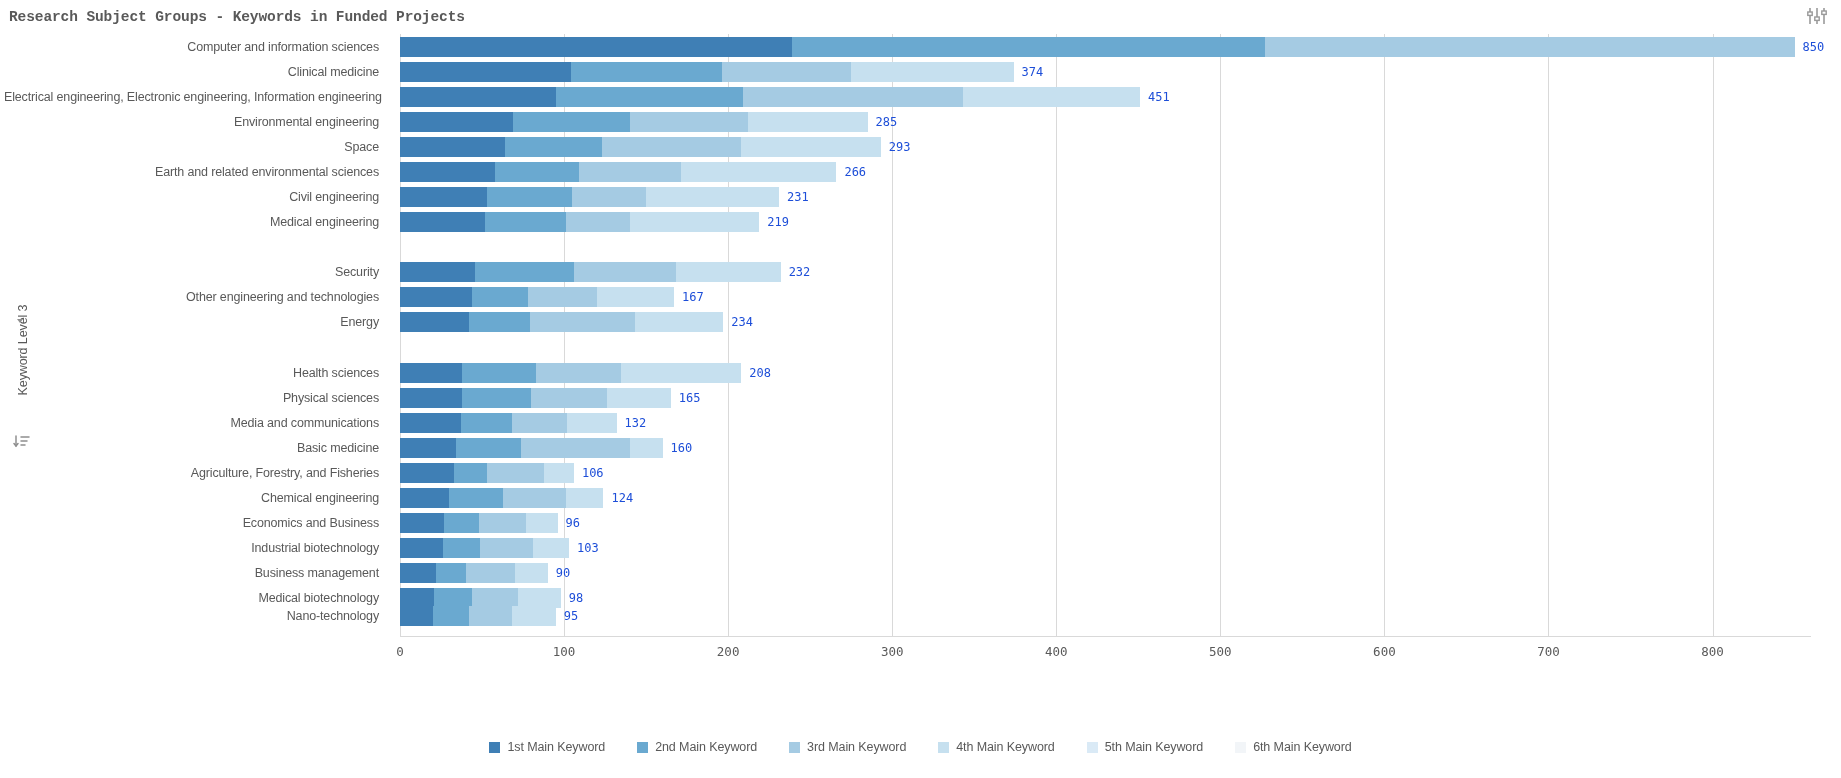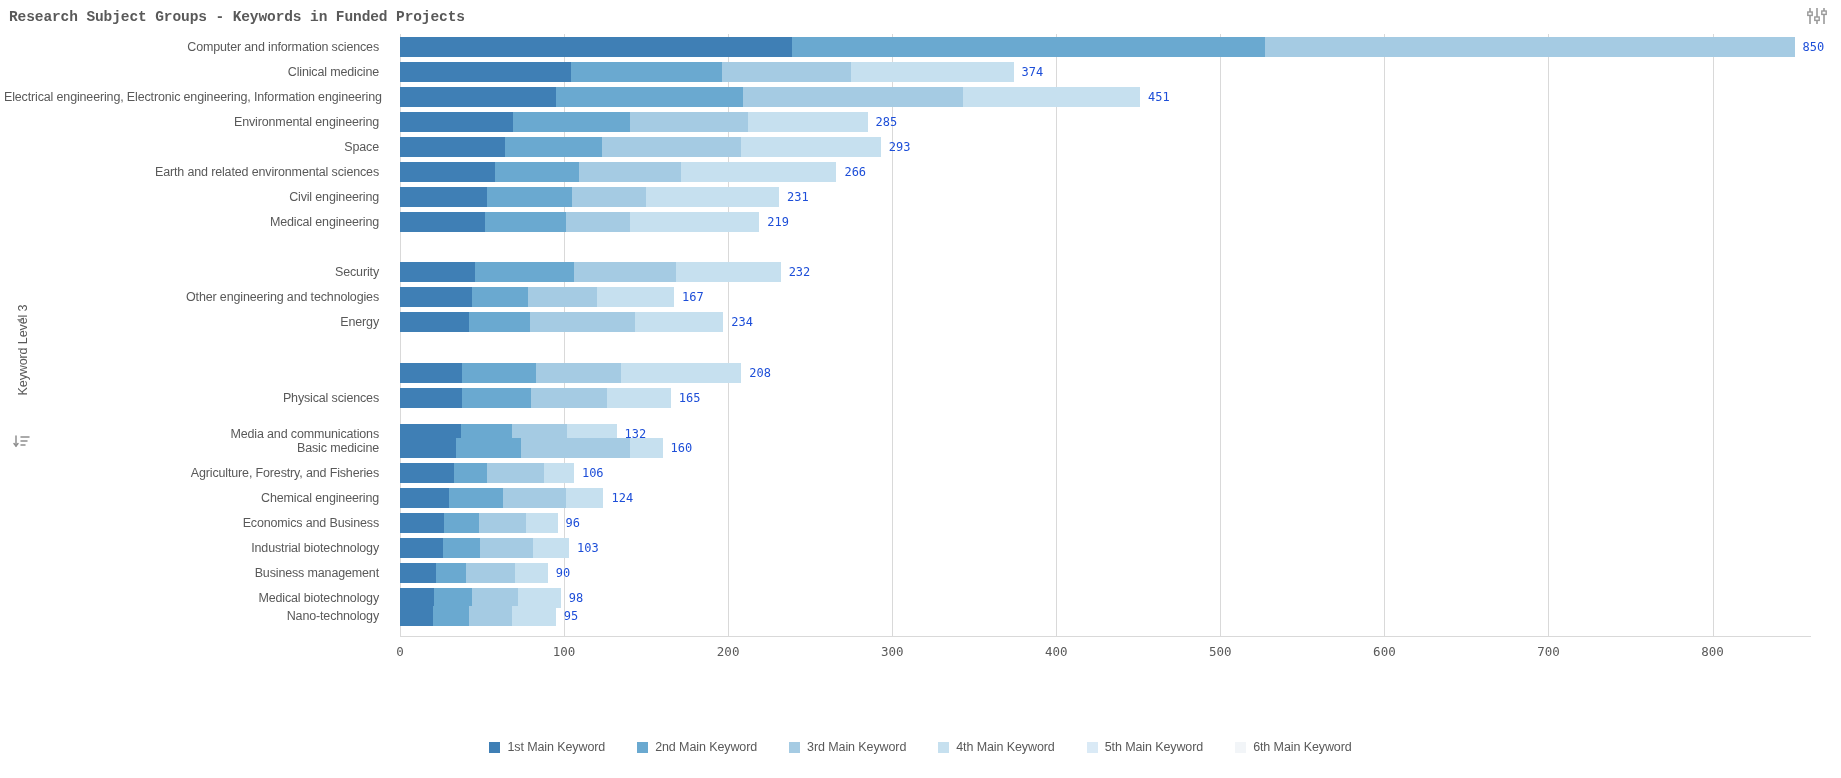--- a/index.html
+++ b/index.html
@@ -282,29 +282,30 @@
           <div class="cat-label">Other engineering and technologies</div>
           <div class="bar"><span class="seg" style="width: 72.1907px; background: rgb(63, 127, 181);"></span><span class="seg" style="width: 55.7837px; background: rgb(106, 169, 208);"></span><span class="seg" style="width: 68.9093px; background: rgb(165, 203, 227);"></span><span class="seg" style="width: 77.1128px; background: rgb(198, 224, 239);"></span></div>
           <div class="bar-total" style="left: 281.997px;">167</div>
         </div>
         <div class="row" style="top: 276.458px;">
           <div class="cat-label">Energy</div>
           <div class="bar"><span class="seg" style="width: 68.9093px; background: rgb(63, 127, 181);"></span><span class="seg" style="width: 60.7058px; background: rgb(106, 169, 208);"></span><span class="seg" style="width: 105.005px; background: rgb(165, 203, 227);"></span><span class="seg" style="width: 88.5977px; background: rgb(198, 224, 239);"></span></div>
           <div class="bar-total" style="left: 331.217px;">234</div>
         </div>
         <div class="row" style="top: 326.625px;">
+          <div class="cat-label">Health sciences</div>
           <div class="bar"><span class="seg" style="width: 62.3465px; background: rgb(63, 127, 181);"></span><span class="seg" style="width: 73.8314px; background: rgb(106, 169, 208);"></span><span class="seg" style="width: 85.3163px; background: rgb(165, 203, 227);"></span><span class="seg" style="width: 119.771px; background: rgb(198, 224, 239);"></span></div>
           <div class="bar-total" style="left: 349.265px;">208</div>
         </div>
         <div class="row" style="top: 351.708px;">
           <div class="cat-label">Physical sciences</div>
           <div class="bar"><span class="seg" style="width: 62.3465px; background: rgb(63, 127, 181);"></span><span class="seg" style="width: 68.9093px; background: rgb(106, 169, 208);"></span><span class="seg" style="width: 75.4721px; background: rgb(165, 203, 227);"></span><span class="seg" style="width: 63.9872px; background: rgb(198, 224, 239);"></span></div>
           <div class="bar-total" style="left: 278.715px;">165</div>
         </div>
-        <div class="row" style="top: 376.792px; margin-top: 11px;">
+        <div class="row" style="top: 376.792px;">
           <div class="cat-label">Media and communications</div>
           <div class="bar"><span class="seg" style="width: 60.7058px; background: rgb(63, 127, 181);"></span><span class="seg" style="width: 50.8616px; background: rgb(106, 169, 208);"></span><span class="seg" style="width: 55.7837px; background: rgb(165, 203, 227);"></span><span class="seg" style="width: 49.2209px; background: rgb(198, 224, 239);"></span></div>
           <div class="bar-total" style="left: 224.572px;">132</div>
         </div>
         <div class="row" style="top: 401.875px;">
           <div class="cat-label">Basic medicine</div>
           <div class="bar"><span class="seg" style="width: 55.7837px; background: rgb(63, 127, 181);"></span><span class="seg" style="width: 65.6279px; background: rgb(106, 169, 208);"></span><span class="seg" style="width: 108.286px; background: rgb(165, 203, 227);"></span><span class="seg" style="width: 32.814px; background: rgb(198, 224, 239);"></span></div>
           <div class="bar-total" style="left: 270.512px;">160</div>
         </div>
         <div class="row" style="top: 426.958px;">

